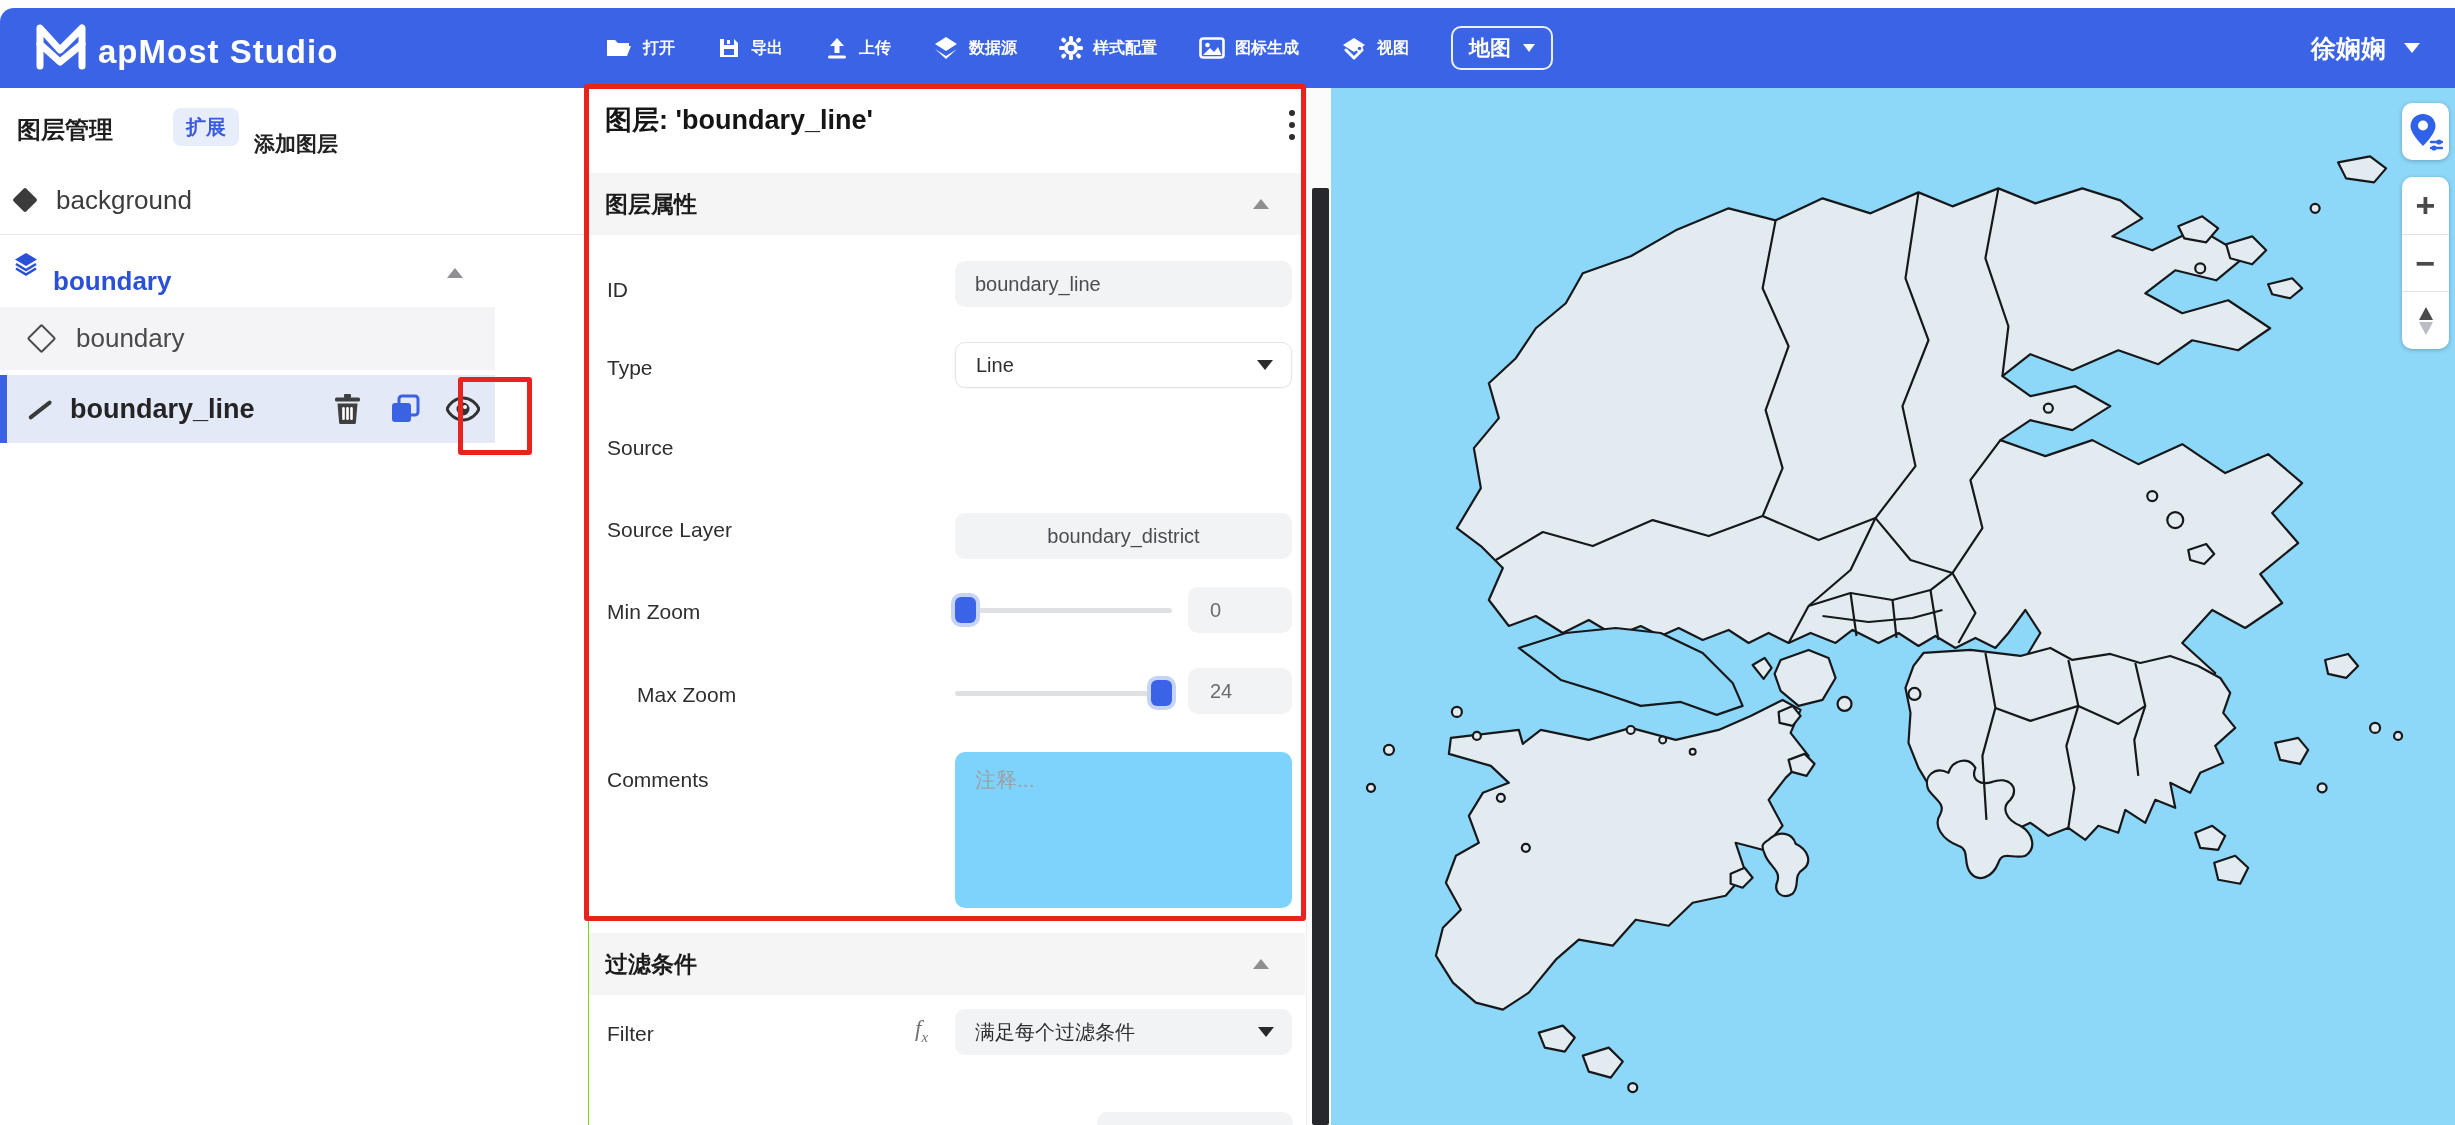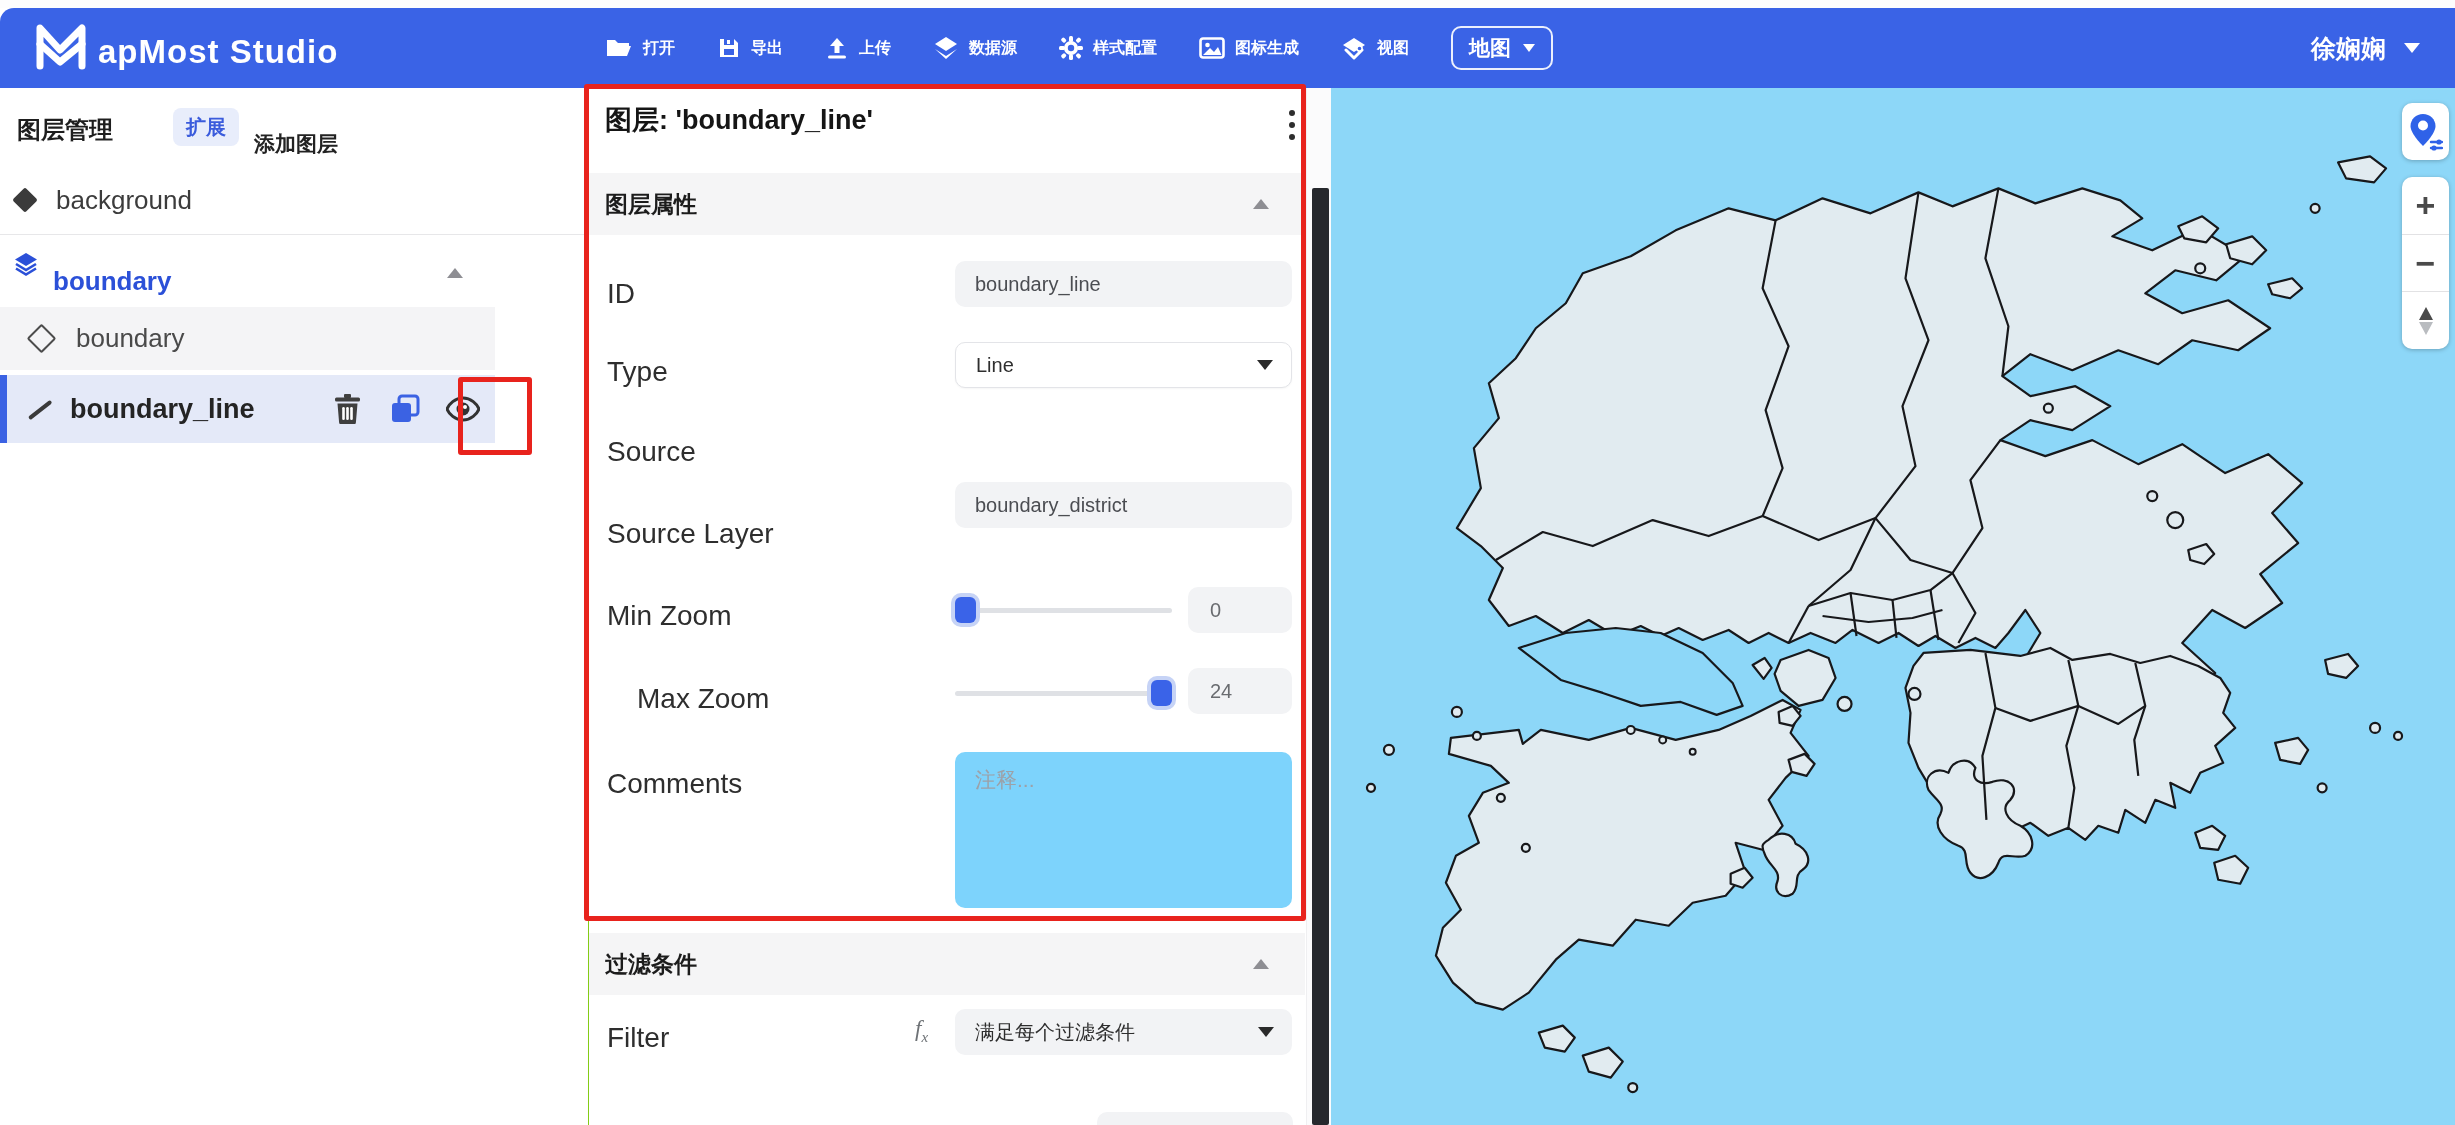--- a/index.html
+++ b/index.html
@@ -47,21 +47,21 @@
   .icon-btn{width:36px;height:36px;display:flex;align-items:center;justify-content:center;cursor:pointer;}
 
   
   .panel{position:absolute;left:589px;top:88px;width:741px;height:1037px;background:#fff;}
   .panel-title{position:absolute;left:16px;top:14px;font-size:27px;font-weight:700;color:#151515;}
   .kebab{position:absolute;left:688px;top:16px;width:30px;height:42px;display:flex;flex-direction:column;align-items:center;justify-content:center;gap:6px;cursor:pointer;}
   .kebab i{width:6px;height:6px;border-radius:50%;background:#2E2E2E;}
   .section-h{position:absolute;left:0;width:716px;height:62px;background:#F5F5F6;display:flex;align-items:center;cursor:pointer;}
   .section-h .t{margin-left:16px;font-size:23px;font-weight:700;color:#1C1C1C;}
   .section-h .caret-up-sm{right:36px;}
-  .f-label{position:absolute;left:18px;font-size:28px;color:#2E2E2E;}
+  .f-label{position:absolute;left:18px;font-size:21px;color:#2E2E2E;}
   .f-input{position:absolute;left:366px;width:337px;height:46px;background:#F2F3F5;border:none;border-radius:10px;
            font-size:20px;color:#4B4D52;padding:0 20px;box-sizing:border-box;font-family:"Liberation Sans",sans-serif;}
   .f-select{position:absolute;left:366px;width:337px;height:46px;border-radius:10px;display:flex;align-items:center;
             font-size:20px;color:#2E2E2E;padding:0 20px;box-sizing:border-box;cursor:pointer;}
   .f-select.light{background:#fff;border:1px solid #E3E4E8;box-shadow:0 1px 2px rgba(0,0,0,.04);}
   .f-select.grey{background:#F2F3F5;}
   .f-select .caret-down-dark{position:absolute;right:18px;width:0;height:0;border-left:8px solid transparent;border-right:8px solid transparent;border-top:10px solid #2A2A2A;}
   .slider{position:absolute;left:366px;width:217px;height:26px;}
   .slider .track{position:absolute;left:0;top:11px;width:100%;height:5px;background:#DFE1E5;border-radius:3px;}
   .slider .handle{position:absolute;top:0;width:21px;height:26px;background:#3A63E8;border-radius:6px;box-shadow:0 0 0 4px #C6D3F6;cursor:pointer;}
@@ -280,21 +280,21 @@
 
     <div class="f-label" style="top:268px;">Type</div>
     <div class="f-select light" style="top:254px;">
       <span>Line</span>
       <span class="caret-down-dark"></span>
     </div>
 
     <div class="f-label" style="top:348px;">Source</div>
 
     <div class="f-label" style="top:430px;">Source Layer</div>
-    <input class="f-input" style="top: 394px;" readonly="" value="boundary_district">
+    <input class="f-input" style="top: 425px; text-align: center;" readonly="" value="boundary_district">
 
     <div class="f-label" style="top:512px;">Min Zoom</div>
     <div class="slider" style="top:509px;">
       <span class="track"></span>
       <span class="handle" style="left:0px;"></span>
     </div>
     <div class="val-box" style="top:499px;">0</div>
 
     <div class="f-label" style="top:595px;margin-left:30px;">Max Zoom</div>
     <div class="slider" style="top:592px;">

